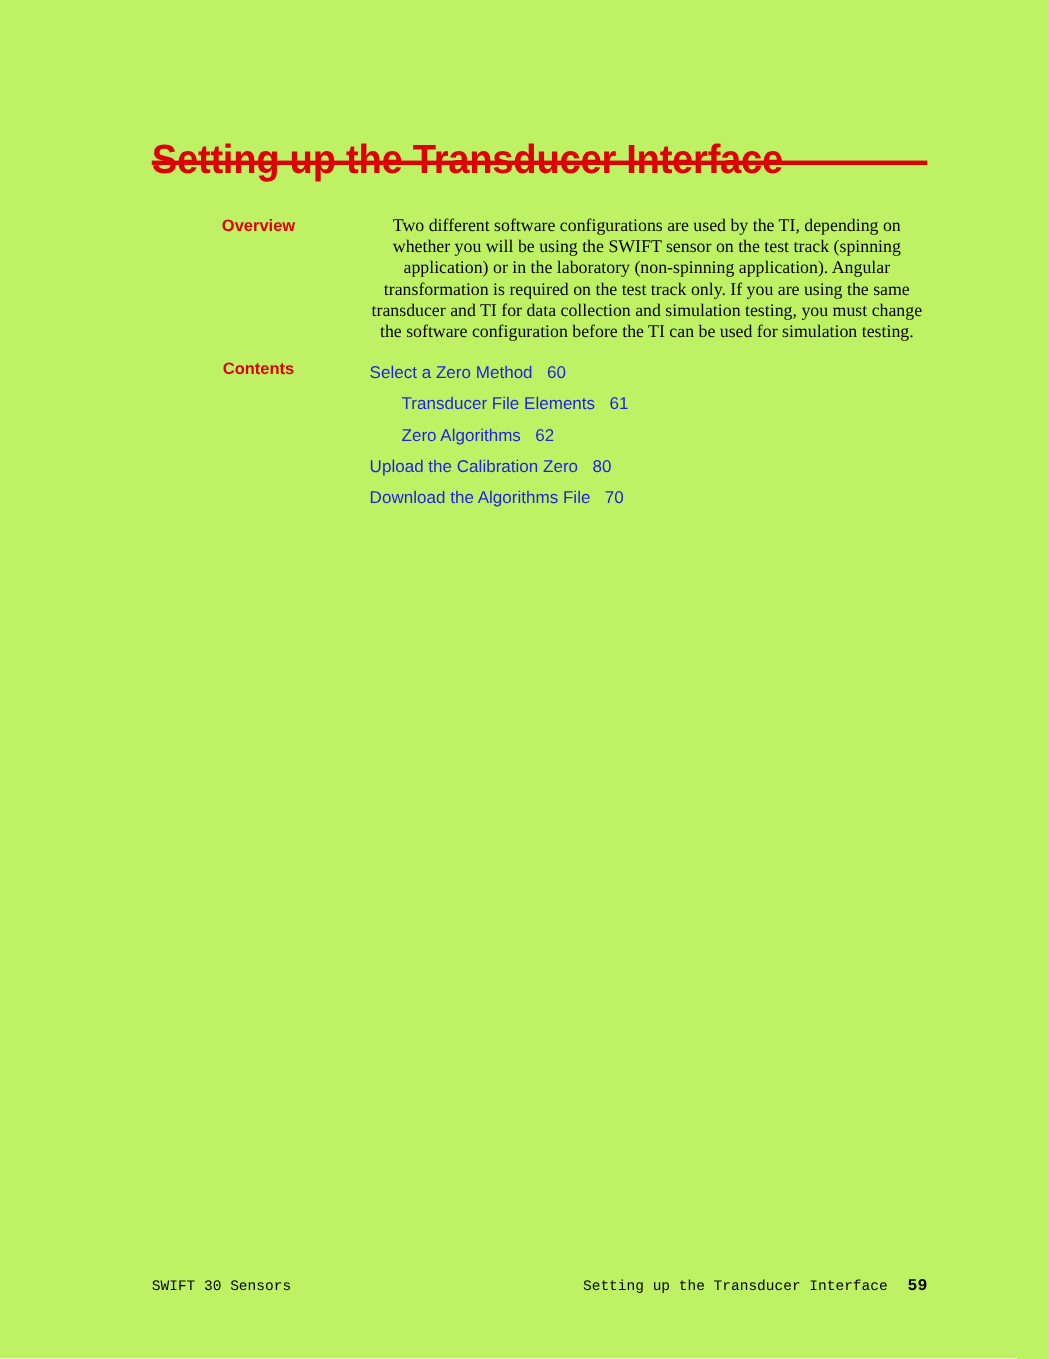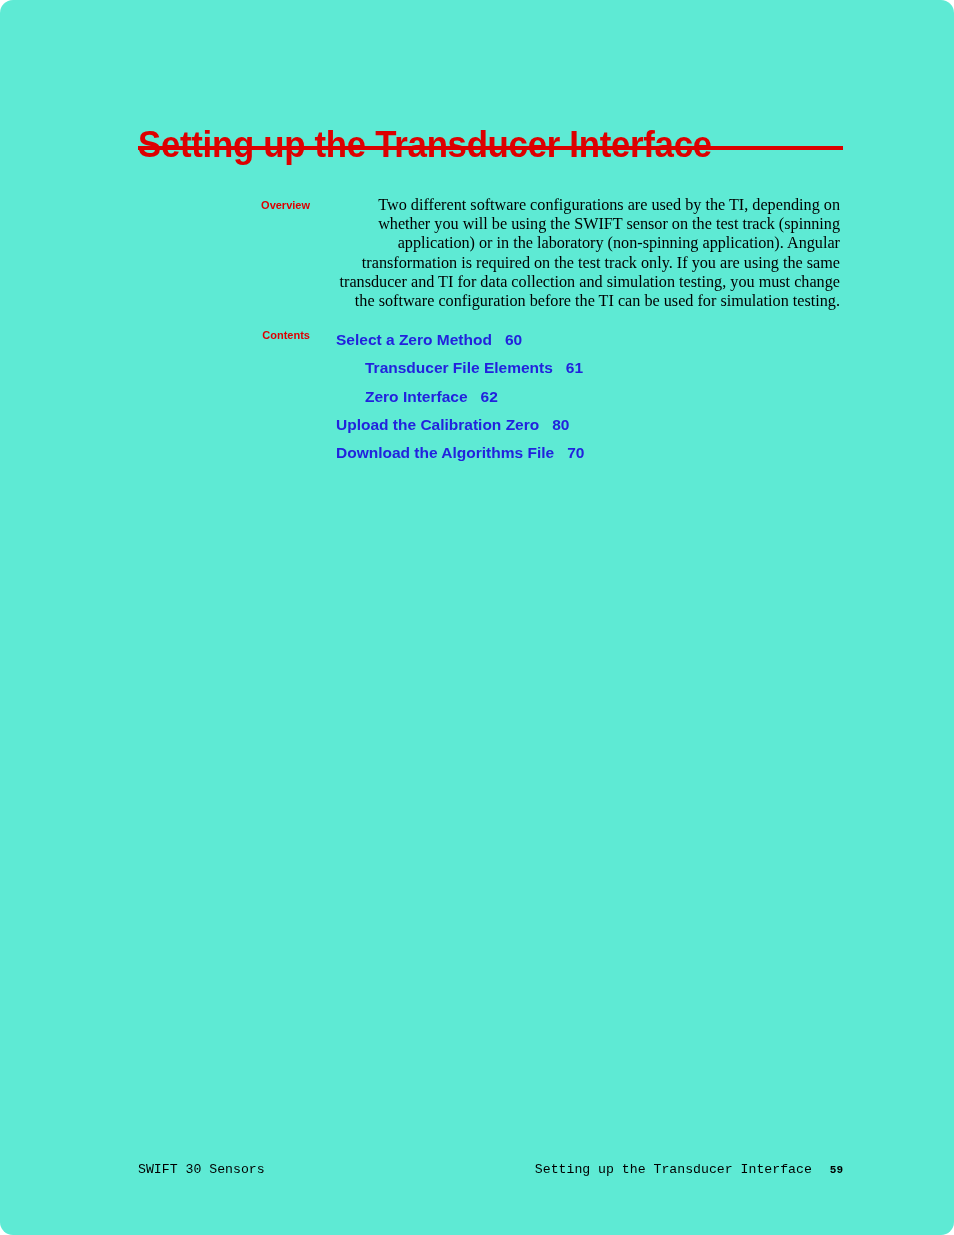--- a/index.html
+++ b/index.html
@@ -6,24 +6,23 @@
   html, body {
     margin: 0;
     padding: 0;
     background: #ffffff;
   }
 
   .page {
     position: relative;
     width: 954px;
     height: 1235px;
-    background: #5eead4;
+    background: #bef264;
     overflow: hidden;
     font-family: "Liberation Sans", sans-serif;
-    border-radius: 13px;
   }
 
   
   .chapter-title {
     position: absolute;
     left: 138px;
     top: 99px;
     width: 710px;
     font-family: "Liberation Sans Narrow", "Liberation Sans", sans-serif;
     font-weight: bold;
@@ -52,58 +51,57 @@
     width: 954px;
   }
 
   .row-overview { top: 196px; }
   .row-contents { top: 326px; }
 
   .side-label {
     position: absolute;
     left: 160px;
     width: 150px;
-    text-align: right;
+    text-align: center;
     font-family: "Liberation Sans Narrow", "Liberation Sans", sans-serif;
     font-weight: bold;
-    font-size: 11px;
+    font-size: 15px;
     line-height: 19px;
     color: #DD0000;
     letter-spacing: 0px;
   }
 
   .body-col {
     position: absolute;
     left: 336px;
     width: 504px;
   }
 
   .overview-text {
     font-family: "Liberation Serif", "DejaVu Serif", serif;
     font-size: 16.2px;
     line-height: 19.2px;
     color: #000000;
-    text-align: right;
+    text-align: center;
     margin: 0;
   }
 
   
   .toc {
     margin: 0;
     padding: 0;
     list-style: none;
   }
 
   .toc-item {
     font-family: "Liberation Sans", sans-serif;
     font-size: 15.5px;
     line-height: 28.3px;
     color: #2222DD;
     white-space: nowrap;
-    font-weight: bold;
   }
 
   .toc-item.level-2 {
     padding-left: 29px;
   }
 
   .toc-title {
     color: #2222DD;
     text-decoration: none;
   }
@@ -139,21 +137,21 @@
     top: 0;
     white-space: nowrap;
   }
 
   .footer-chapter {
     margin-right: 18px;
   }
 
   .footer-pagenum {
     font-weight: bold;
-    font-size: 11px;
+    font-size: 15px;
     text-align: right;
   }
 </style>
 </head>
 <body>
 
 <div class="page">
 
   <h1 class="chapter-title">Setting up the Transducer Interface</h1>
 
@@ -165,21 +163,21 @@
       <p class="overview-text">Two different software configurations are used by the TI, depending on whether you will be using the SWIFT sensor on the test track (spinning application) or in the laboratory (non-spinning application). Angular transformation is required on the test track only. If you are using the same transducer and TI for data collection and simulation testing, you must change the software configuration before the TI can be used for simulation testing.</p>
     </div>
   </div>
 
   <div class="section-row row-contents">
     <div class="side-label">Contents</div>
     <div class="body-col">
       <ul class="toc" id="toc-list">
           <li class="toc-item"><a class="toc-title">Select a Zero Method</a><span class="toc-page">60</span></li>
           <li class="toc-item level-2"><a class="toc-title">Transducer File Elements</a><span class="toc-page">61</span></li>
-          <li class="toc-item level-2"><a class="toc-title">Zero Interface</a><span class="toc-page">62</span></li>
+          <li class="toc-item level-2"><a class="toc-title">Zero Algorithms</a><span class="toc-page">62</span></li>
           <li class="toc-item"><a class="toc-title">Upload the Calibration Zero</a><span class="toc-page">80</span></li>
           <li class="toc-item"><a class="toc-title">Download the Algorithms File</a><span class="toc-page">70</span></li>
         </ul>
     </div>
   </div>
 
   <div class="footer">
     <div class="footer-left">SWIFT 30 Sensors</div>
     <div class="footer-right">
       <span class="footer-chapter">Setting up the Transducer Interface</span><span class="footer-pagenum">59</span>

